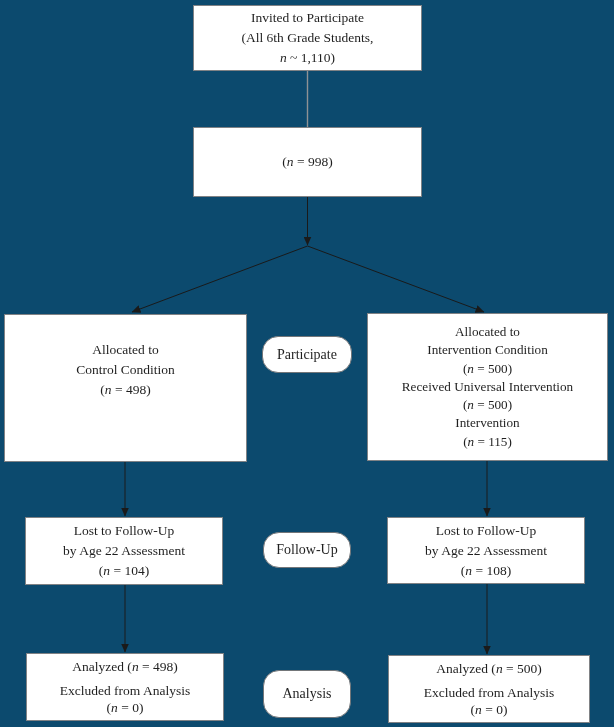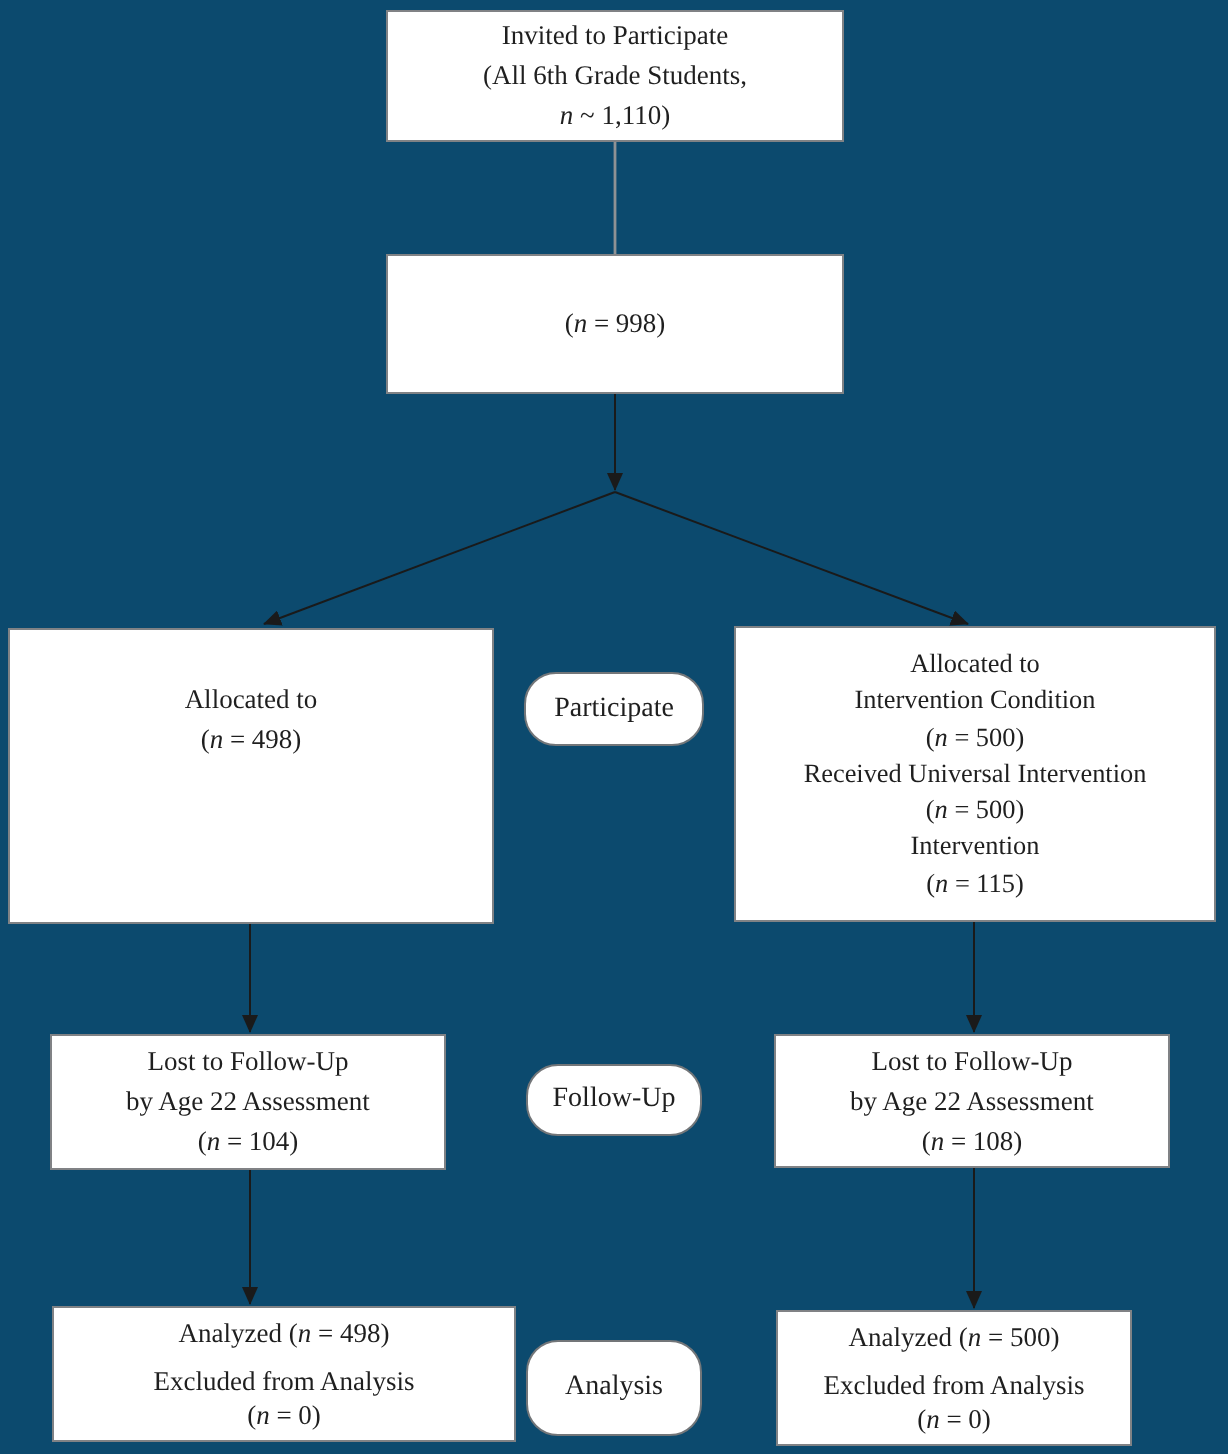--- a/index.html
+++ b/index.html
@@ -23,22 +23,22 @@
     font-size:13.5px; line-height:20px;
     color:#1f1f1f;
     z-index:2;
   }
   #box-invited   { left:193px; top:5px;   width:229px; height:66px; }
   #box-agreed    { left:193px; top:127px; width:229px; height:70px; }
   #box-ctrl-alloc{ left:4px;   top:314px; width:243px; height:148px; justify-content:flex-start; padding-top:25px; }
   #box-int-alloc { left:367px; top:313px; width:241px; height:148px; font-size:13.2px; line-height:18.2px; }
   #box-ctrl-fu   { left:25px;  top:517px; width:198px; height:68px; }
   #box-int-fu    { left:387px; top:517px; width:198px; height:67px; }
-  #box-ctrl-an   { left:26px;  top:653px; width:232px; height:68px; }
-  #box-int-an    { left:388px; top:655px; width:178px; height:68px;justify-content:center; }
+  #box-ctrl-an   { left:26px;  top:653px; width:198px; height:68px; }
+  #box-int-an    { left:388px; top:655px; width:202px; height:68px;justify-content:center; }
   .analysis-box { line-height:17px; }
   .analysis-box .line:first-child { margin-bottom:7px; }
   .oval {
     position:absolute;
     background:#ffffff;
     border:1px solid #737679;
     border-radius:16px;
     box-sizing:border-box;
     display:flex; align-items:center; justify-content:center;
     font-size:14px;
@@ -80,20 +80,21 @@
       <div class="line">(All 6th Grade Students,</div>
       <div class="line"><i>n</i> ~ 1,110)</div>
     </div>
 
   <div class="box" id="box-agreed">
       <div class="line">(<i>n</i> = 998)</div>
     </div>
 
   <div class="box" id="box-ctrl-alloc">
       <div class="line">Allocated to</div>
+      <div class="line">Control Condition</div>
       <div class="line">(<i>n</i> = 498)</div>
     </div>
 
   <div class="box" id="box-int-alloc">
       <div class="line">Allocated to</div>
       <div class="line">Intervention Condition</div>
       <div class="line">(<i>n</i> = 500)</div>
       <div class="line">Received Universal Intervention</div>
       <div class="line">(<i>n</i> = 500)</div>
       <div class="line">Intervention</div>

